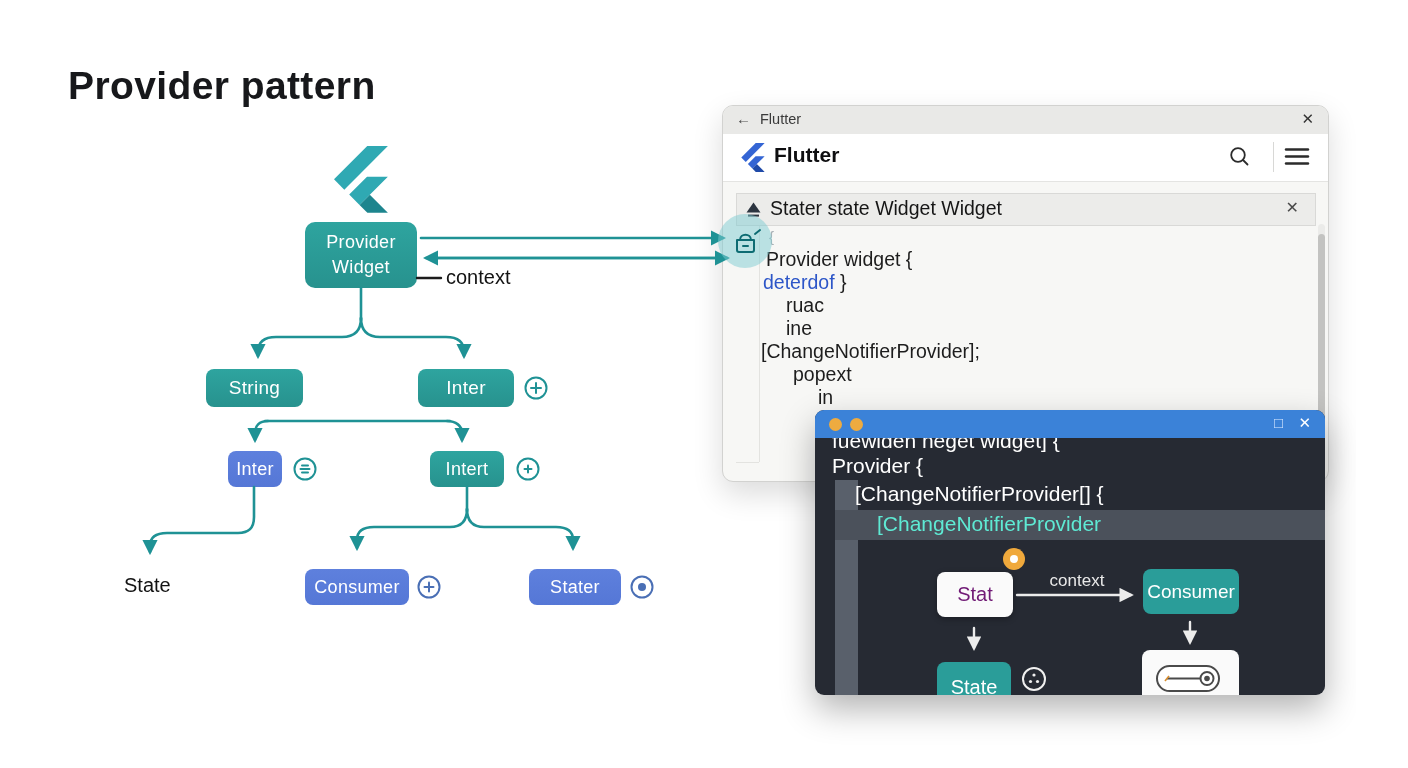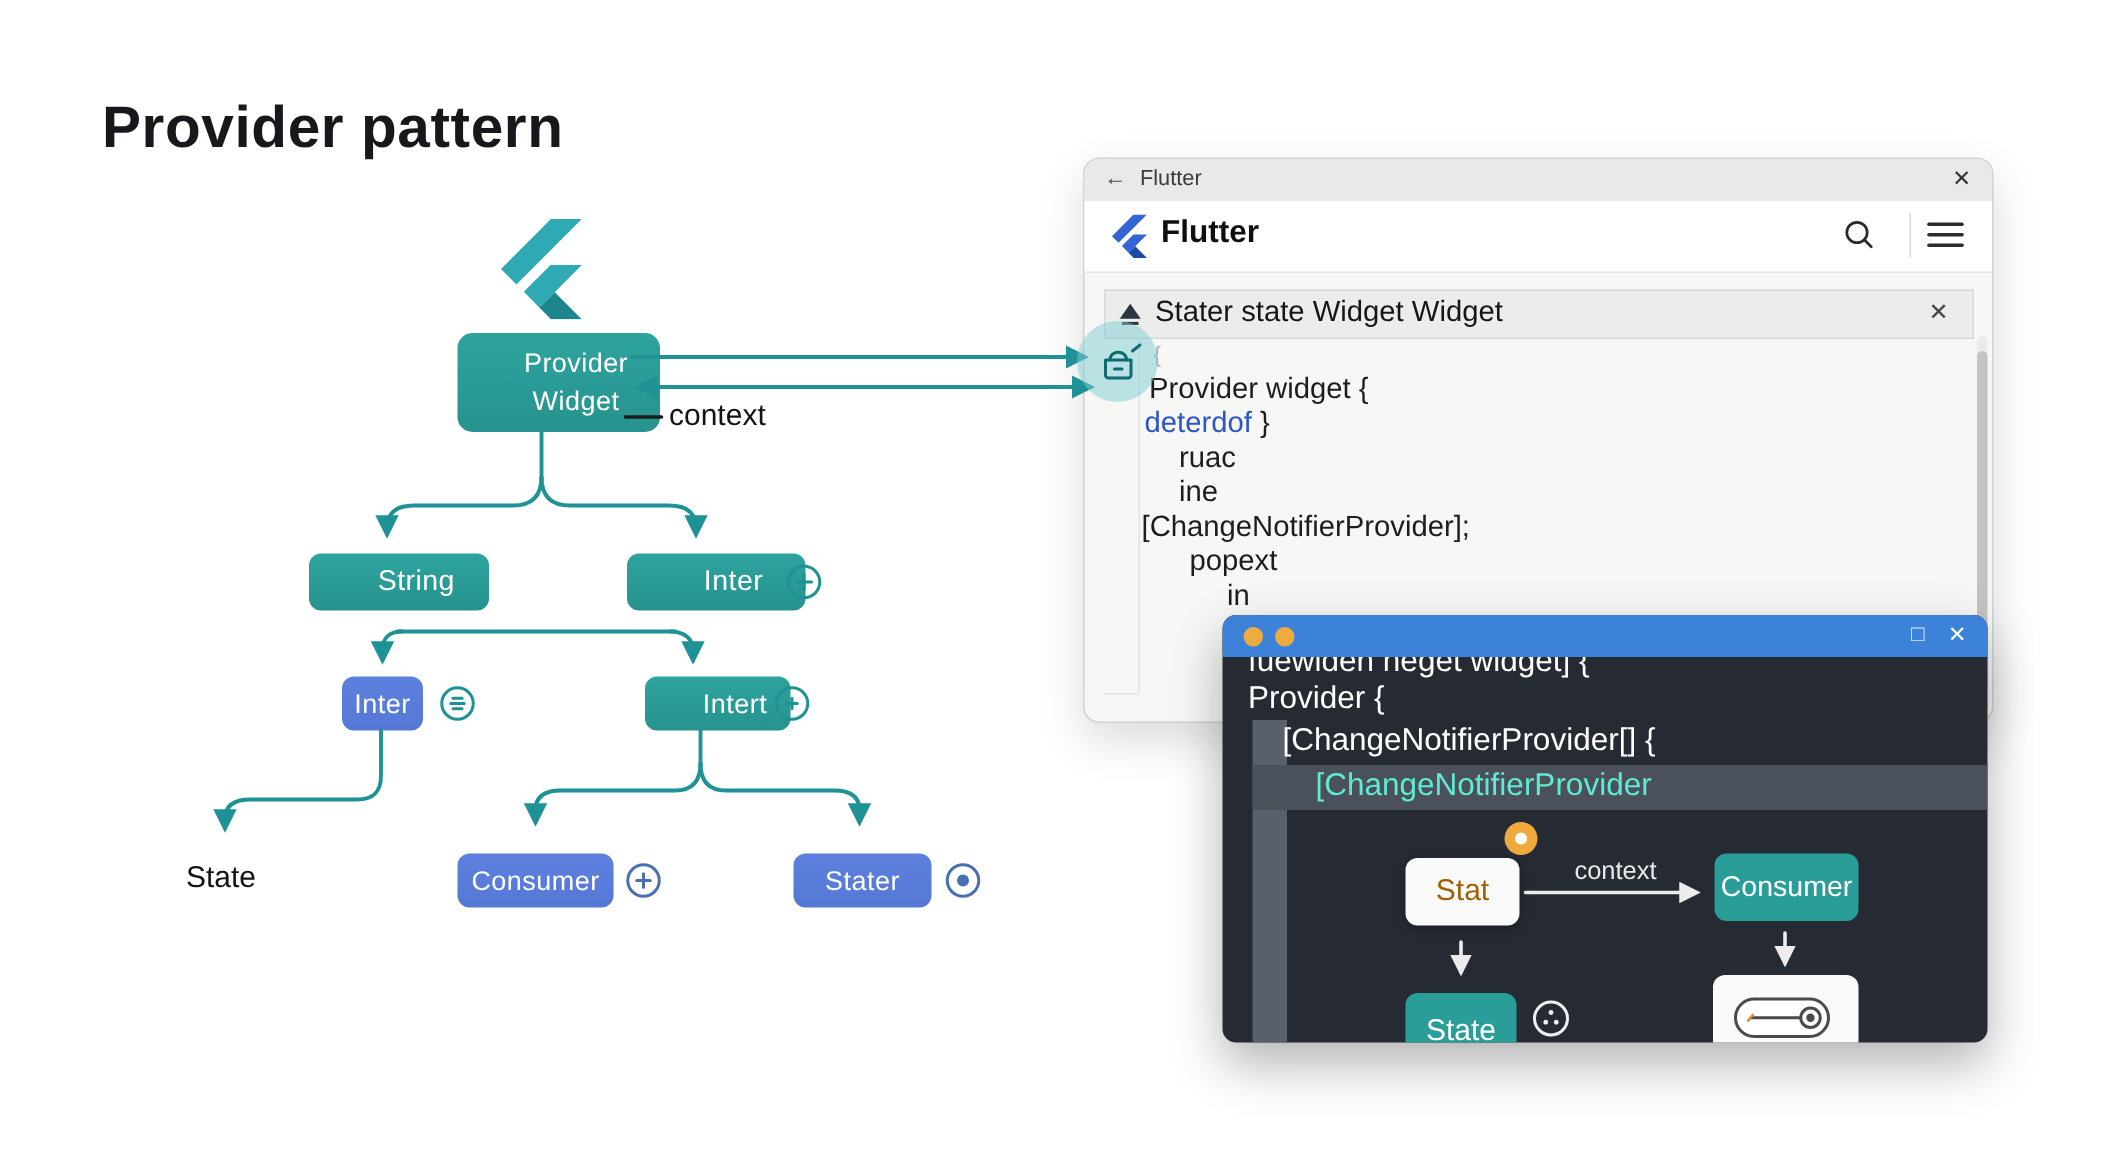--- a/index.html
+++ b/index.html
@@ -3,21 +3,21 @@
 <meta charset="utf-8">
 <style>
   html,body{margin:0;padding:0;background:#fff;}
   .page{position:relative;width:1356px;height:768px;background:#ffffff;font-family:"Liberation Sans",sans-serif;overflow:hidden;}
 
   
   #title{position:absolute;left:68px;top:64px;font-size:39px;font-weight:700;color:#17181b;letter-spacing:.4px;}
   .fl-logo-big{position:absolute;left:334px;top:146px;width:54px;height:67px;z-index:1;}
   .overlay{position:absolute;left:0;top:0;z-index:6;pointer-events:none;}
   .node{position:absolute;display:flex;align-items:center;justify-content:center;color:#fff;border-radius:8px;font-size:19px;letter-spacing:.3px;z-index:1;}
-  .teal{background:linear-gradient(180deg,#2ea49f,#27928e);padding-left:23px;}
+  .teal{background:linear-gradient(180deg,#2ea49f,#27928e);}
   .blue{background:linear-gradient(180deg,#5e80dd,#5577d6);}
   #nd-provider{left:305px;top:222px;width:112px;height:66px;flex-direction:column;border-radius:10px;font-size:18px;line-height:25px;}
   #nd-string{left:206px;top:369px;width:97px;height:38px;}
   #nd-inter{left:418px;top:369px;width:96px;height:38px;}
   #nd-inter2{left:228px;top:451px;width:54px;height:36px;font-size:18px;}
   #nd-intert{left:430px;top:451px;width:74px;height:36px;font-size:18px;}
   #nd-consumer{left:305px;top:569px;width:104px;height:36px;font-size:18px;}
   #nd-booean{left:529px;top:569px;width:92px;height:36px;font-size:18px;}
   #lbl-state{position:absolute;left:124px;top:574px;font-size:20px;color:#131313;}
   #lbl-context{position:absolute;left:446px;top:266px;font-size:20px;color:#131313;}
@@ -72,21 +72,21 @@
   .dl{position:absolute;font-size:21px;color:#ffffff;white-space:pre;}
   .dl1{left:17px;top:-9px;}
   .dl2{left:17px;top:16px;}
   .dl3{left:40px;top:44px;}
   .hlrow{position:absolute;left:20px;right:0;top:72px;height:30px;background:#4b515b;}
   .hlrow span{position:absolute;left:42px;top:2px;font-size:21px;color:#5eead4;white-space:pre;}
   .badge{position:absolute;left:188px;top:110px;width:22px;height:22px;border-radius:50%;background:#f0a93c;z-index:2;}
   .badge::after{content:"";position:absolute;left:7px;top:7px;width:8px;height:8px;border-radius:50%;background:#fff;}
   .dg-svg{position:absolute;left:0;top:0;width:510px;height:257px;}
   .dnode{position:absolute;display:flex;align-items:center;justify-content:center;border-radius:8px;font-size:20px;z-index:1;}
-  .dn-stat{left:122px;top:134px;width:76px;height:45px;background:#fafafa;color:#a16207;box-shadow:0 2px 6px rgba(0,0,0,.3);}
+  .dn-stat{left:122px;top:134px;width:76px;height:45px;background:#fafafa;color:#701a75;box-shadow:0 2px 6px rgba(0,0,0,.3);}
   .dn-consumer{left:328px;top:131px;width:96px;height:45px;background:#2a9d99;color:#fff;font-size:19px;}
   .dn-state{left:122px;top:224px;width:74px;height:50px;background:#2a9d99;color:#fff;}
   .dctx{position:absolute;left:222px;top:133px;width:80px;text-align:center;font-size:17px;color:#e9e9e9;z-index:1;}
   .dots-ic{position:absolute;left:206px;top:228px;width:26px;height:26px;z-index:1;}
   .dn-slider{left:327px;top:212px;width:97px;height:80px;background:#fafafa;border-radius:8px;}
   .slider-ic{position:absolute;left:13px;top:12px;width:70px;height:34px;}
 </style>
 </head>
 <body>
 

